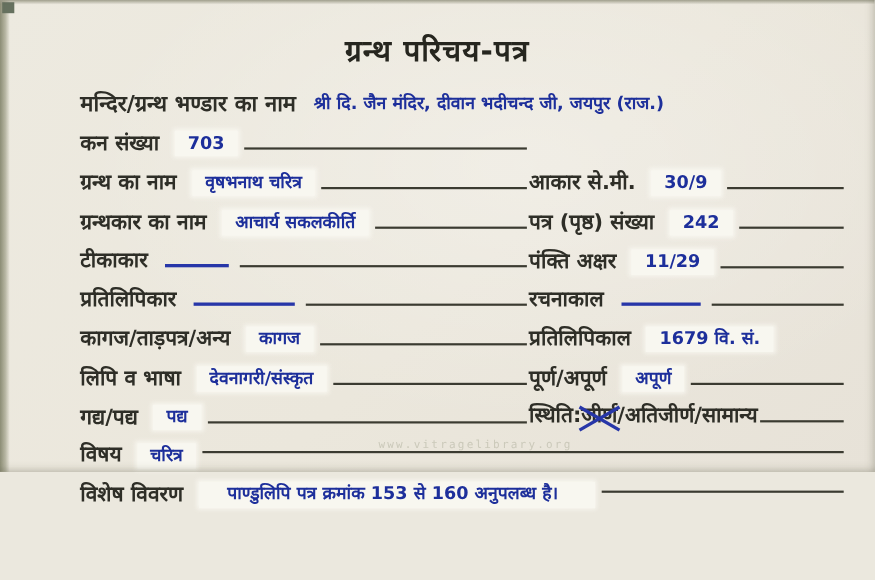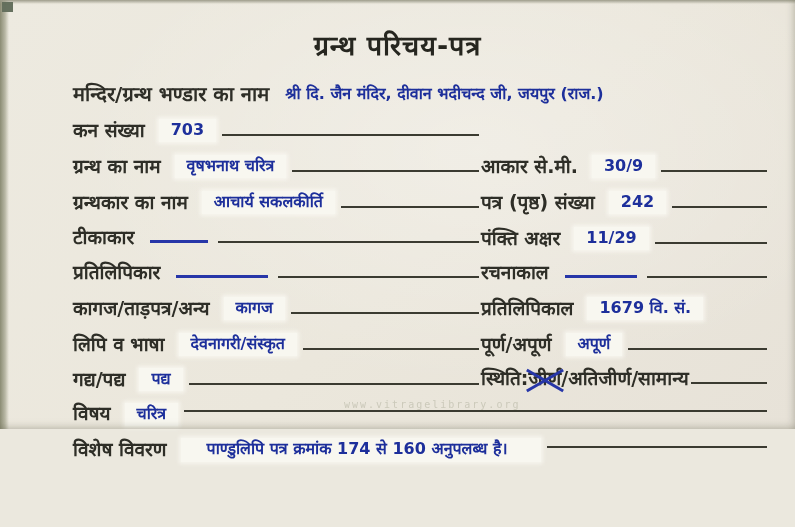--- a/index.html
+++ b/index.html
@@ -164,20 +164,20 @@
     <div class="half-r">
       <span class="label">स्थिति:</span>
       <span class="label crossed">जीर्ण</span>
       <span class="label">/अतिजीर्ण/सामान्य</span>
       <span class="rule"></span>
     </div>
   </div>
 
   <div class="row" style="top:434px">
     <span class="label">विशेष विवरण</span>
-    <span class="val note">पाण्डुलिपि पत्र क्रमांक 174 से 160 अनुपलब्ध है।</span>
+    <span class="val note">पाण्डुलिपि पत्र क्रमांक 153 से 160 अनुपलब्ध है।</span>
     <span class="rule"></span>
   </div>
 
   <div class="watermark">www.vitragelibrary.org</div>
 
   <div class="vignette"></div>
 </div>
 
 </body></html>

